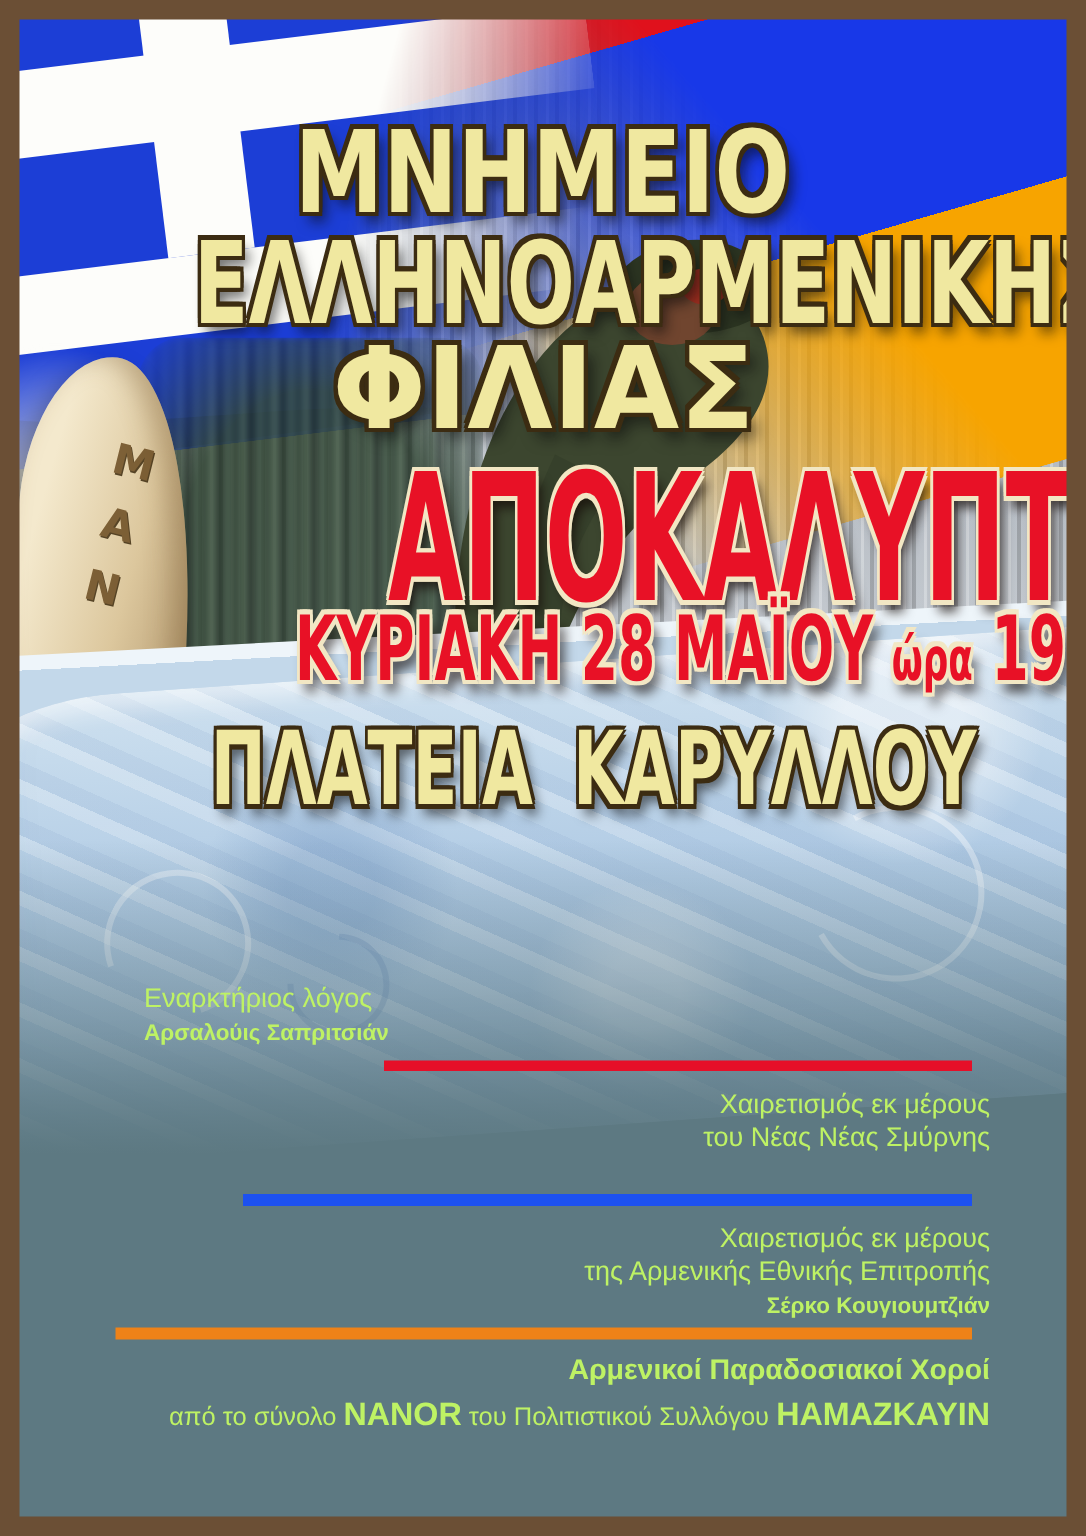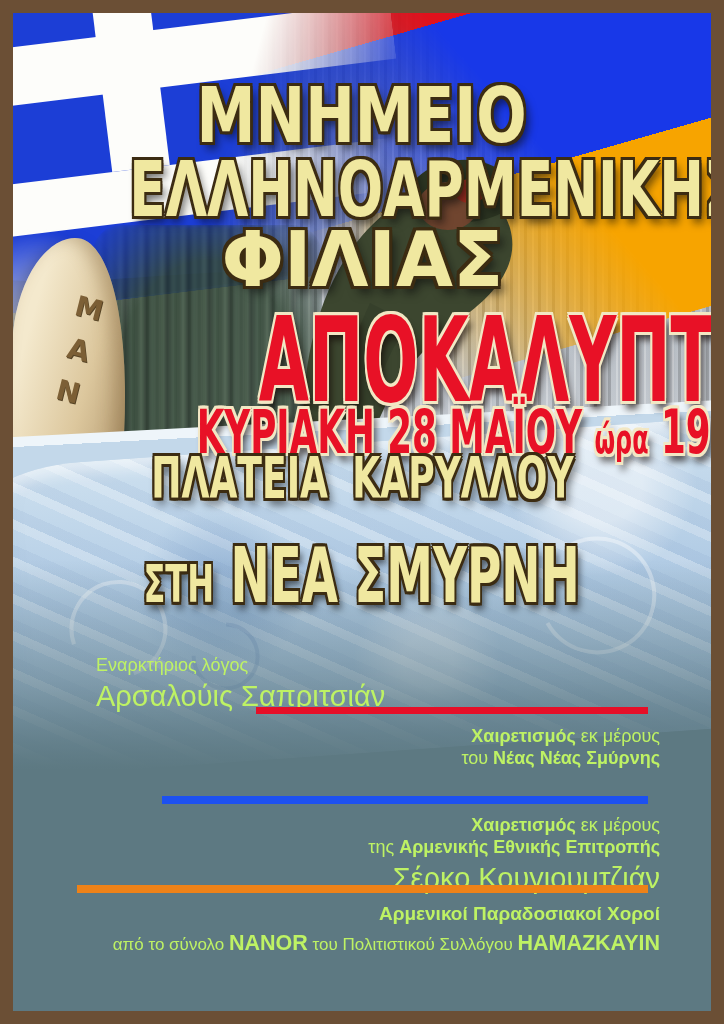--- a/index.html
+++ b/index.html
@@ -99,28 +99,28 @@
       -3px -3px 0 #f2e7c4,3px -3px 0 #f2e7c4,-3px 3px 0 #f2e7c4,3px 3px 0 #f2e7c4,
       -3px 0 0 #f2e7c4,3px 0 0 #f2e7c4,0 -3px 0 #f2e7c4,0 3px 0 #f2e7c4,
       7px 8px 10px rgba(20,10,5,.7);
   }
   #t-mnimeio{top:72px;font-size:76px;}
   #t-ellino{top:146px;font-size:76px;}
   #t-filias{top:216px;font-size:76px;}
   #t-headline{top:292px;font-size:118px;}
   #t-date{top:398px;font-size:60px;}
   #t-date .small-word{font-size:40px;font-weight:bold;}
-  #t-plateia{top:446px;font-size:56px;word-spacing:18px;}
+  #t-plateia{top:474px;font-size:68px;word-spacing:18px;}
   #t-smyrni{top:532px;font-size:76px;}
   #t-smyrni .small-prefix{font-size:52px;}
   
   .program{position:absolute;z-index:20;color:#bef264;}
   .program .intro{font-size:18px;font-weight:400;line-height:1.22;}
-  .program .intro b{font-weight:700;}
-  .program .name{font-size:29px;font-weight:400;margin-top:3px;}
+  .program .intro b{font-weight:400;}
+  .program .name{font-size:15px;font-weight:700;margin-top:3px;}
   .right-block{right:64px;text-align:right;}
   .divider{position:absolute;z-index:20;}
   #div-red{left:256px;top:707px;width:392px;height:7px;background:#e60f28;}
   #div-blue{left:162px;top:796px;width:486px;height:8px;background:#1d51f0;}
   #div-orange{left:77px;top:885px;width:571px;height:8px;background:#ee8218;}
   #blk-dances .dance-title{font-size:19px;font-weight:700;}
   #blk-dances .detail{font-size:17px;font-weight:400;margin-top:6px;}
   #blk-dances .detail b{font-size:21.5px;font-weight:700;}
   
   .frame{
@@ -189,26 +189,20 @@
     <span class="fit red-title" style="transform: scaleX(0.595);">
       <span>ΚΥΡΙΑΚΗ 28 ΜΑΪΟΥ</span>
       <span class="small-word">ώρα</span>
       <span>19:30</span>
     </span>
   </div>
 
   <div class="trow" id="t-plateia">
     <span class="fit yellow-title" style="transform: scaleX(0.645);">ΠΛΑΤΕΙΑ ΚΑΡΥΛΛΟΥ</span>
   </div>
-  <div class="trow" id="t-smyrni">
-    <span class="fit yellow-title" style="transform: scaleX(0.617);">
-      <span class="small-prefix">ΣΤΗ</span>
-      <span>ΝΕΑ ΣΜΥΡΝΗ</span>
-    </span>
-  </div>
 
   <div class="program" id="blk-opening" style="left:96px;top:655px;text-align:left;">
     <div class="intro">Εναρκτήριος λόγος</div>
     <div class="name">Αρσαλούις Σαπριτσιάν</div>
   </div>
 
   <div class="divider" id="div-red"></div>
 
   <div class="program right-block" id="blk-municipality" style="top:726px;">
     <div class="intro"><b>Χαιρετισμός</b> <span>εκ μέρους</span></div>

